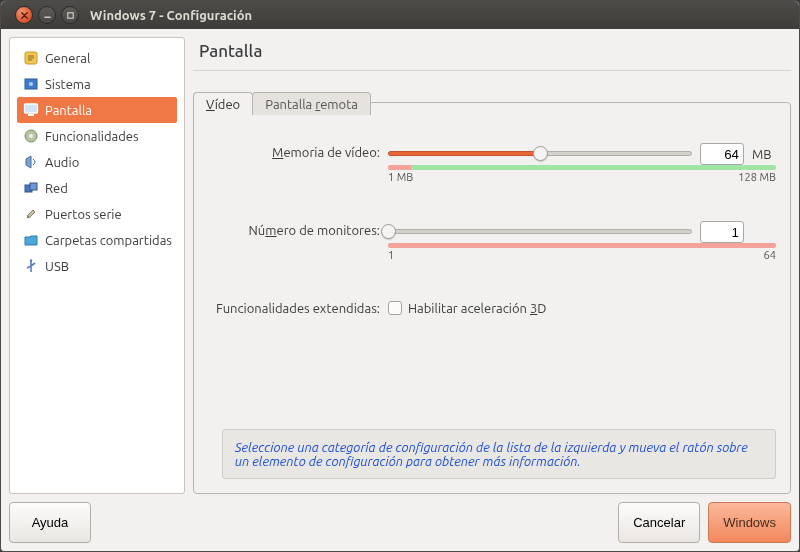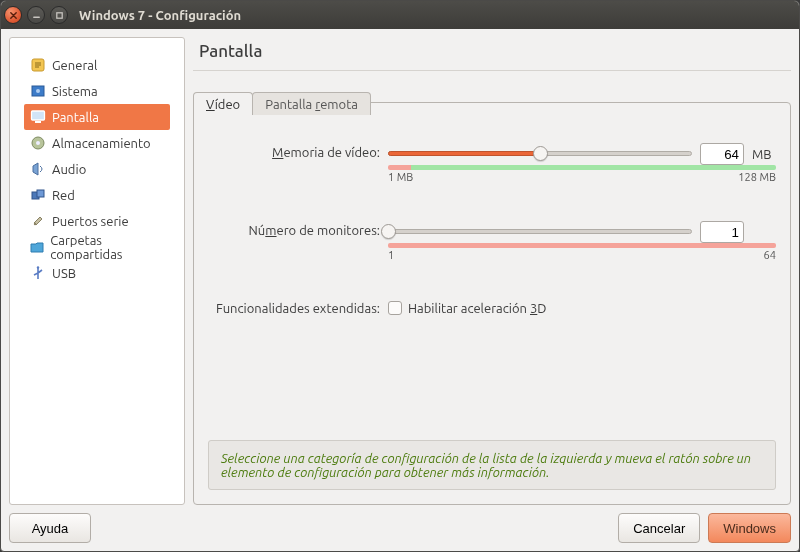--- a/index.html
+++ b/index.html
@@ -1,27 +1,27 @@
 <!DOCTYPE html>
 <html><head>
 <meta charset="utf-8">
 <style>
   * { box-sizing: border-box; }
   html, body { margin: 0; padding: 0; font-family: "Ubuntu", "Liberation Sans", sans-serif; font-size: 13px; color: #3c3c3c; background: #3a3a3a; }
   .window { width: 800px; height: 552px; background: #f2f1f0; border: 1px solid #4b4a48; border-radius: 6px 6px 4px 4px; overflow: hidden; display: flex; flex-direction: column; }
-  .titlebar { height: 28px; background: linear-gradient(#4d4c48, #3d3c39); display: flex; align-items: center; padding: 0 3px; }
+  .titlebar { height: 28px; background: linear-gradient(#4d4c48, #3d3c39); display: flex; align-items: center; padding: 0 14px; }
   .win-btn { width: 18px; height: 18px; border-radius: 50%; display: flex; align-items: center; justify-content: center; margin-right: 5px; border: 1px solid #2b2b2b; }
   .win-close { background: radial-gradient(circle at 35% 30%, #f6936e 0%, #e05b35 60%, #c94722 100%); }
   .win-min { background: linear-gradient(#5b5a56, #4a4946); }
   .win-max { background: linear-gradient(#5b5a56, #4a4946); }
   .titlebar .win-btn svg { width: 9px; height: 9px; }
   .titlebar-text { color: #dfdbd2; font-weight: bold; margin-left: 6px; font-size: 13px; }
   .body { flex: 1; display: flex; padding: 8px 8px 0 8px; gap: 8px; }
   .sidebar { width: 176px; background: #fff; border: 1px solid #c7c2bd; border-radius: 3px; padding: 2px; }
-  .sidebar-list { list-style: none; margin: 12px; padding: 0; }
+  .sidebar-list { list-style: none; margin: 5px; padding: 0; text-align: right; }
   .sidebar-list li { display: flex; align-items: center; height: 26px; padding: 0 4px; border-radius: 2px; cursor: pointer; }
   .sidebar-list li.selected { background: #f07746; color: #fff; }
   .sidebar-list li .icon { width: 20px; display: inline-flex; align-items: center; justify-content: center; margin-right: 4px; }
   .sidebar-list li .icon svg { width: 16px; height: 16px; }
   .content { flex: 1; display: flex; flex-direction: column; }
   .content-title { font-size: 17px; font-weight: 500; padding: 4px 6px 10px 6px; border-bottom: 1px solid #d6d3cf; }
   .tabbar { display: flex; margin-top: 8px; position: relative; top: 13px; }
   .tab { padding: 4px 12px; border: 1px solid #b8b4af; border-bottom: none; background: #e6e3df; cursor: pointer; color: #555; border-radius: 4px 4px 0 0; margin-right: -1px; }
   .tab.active { background: #f2f1f0; color: #333; position: relative; z-index: 2; }
   .tab-page { border: 1px solid #b8b4af; border-radius: 0 4px 4px 4px; background: #f2f1f0; padding: 16px 14px 14px 14px; flex: 1; display: flex; flex-direction: column; gap: 14px; }
@@ -35,24 +35,24 @@
   .slider-thumb { position: absolute; top: 3px; width: 15px; height: 15px; background: #f6f4f2; border: 1px solid #9e9a95; border-radius: 50%; box-shadow: 0 1px 1px rgba(0,0,0,.15); }
   .quality { height: 5px; display: flex; margin-top: 0px; border-radius: 2px; overflow: hidden; }
   .q-red { background: #f5a39a; }
   .q-green { background: #a1e5a5; }
   .slider-limits { display: flex; justify-content: space-between; font-size: 11px; color: #555; margin-top: 1px; }
   .num-input { width: 44px; height: 22px; border: 1px solid #aca8a3; border-radius: 3px; text-align: right; padding-right: 4px; background: #fff; }
   .unit { width: 24px; text-align: left; }
   .opts { display: flex; flex-direction: column; gap: 6px; padding-top: 2px; }
   .checkbox-row { display: flex; align-items: flex-end; gap: 6px; }
   .chk { width: 14px; height: 14px; border: 1px solid #a7a39e; border-radius: 3px; background: #fcfbfa; }
-  .hint { background: #e9e7e4; border: 1px solid #cfccc7; border-radius: 3px; padding: 10px 12px; font-style: italic; color: #4d7c0f; margin-top: auto; }
+  .hint { background: #e9e7e4; border: 1px solid #cfccc7; border-radius: 3px; padding: 10px 12px; font-style: italic; color: #1d4ed8; margin-top: auto; margin-left: 14px; }
   .footer { display: flex; padding: 8px; gap: 8px; }
   .spacer { flex: 1; }
-  .btn { min-width: 82px; height: 30px; border: 1px solid #b2ada7; border-radius: 4px; background: linear-gradient(#fdfcfb, #e9e6e2); cursor: pointer; padding: 0 14px; font-size: 13px; }
+  .btn { min-width: 82px; height: 41px; border: 1px solid #b2ada7; border-radius: 4px; background: linear-gradient(#fdfcfb, #e9e6e2); cursor: pointer; padding: 0 14px; font-size: 13px; }
   .btn.primary { background: linear-gradient(#fbb89c, #f3885c); border-color: #cc7a55; color: #4a2c1d; }
   .ul { text-decoration: underline; text-decoration-style: solid; }
 </style>
 </head>
 <body>
 
 <div class="window">
   <div class="titlebar">
     <div class="win-btn win-close">
         <svg viewBox="0 0 10 10">
@@ -102,21 +102,21 @@
             </span>
             <span>Pantalla</span>
           </li>
           <li>
             <span class="icon">
               <svg viewBox="0 0 16 16">
                 <ellipse cx="8" cy="8" rx="6" ry="6" fill="#b8c49b" stroke="#7e8b62"></ellipse>
                 <ellipse cx="8" cy="8" rx="2" ry="2" fill="#eef"></ellipse>
               </svg>
             </span>
-            <span>Almacenamiento</span>
+            <span>Funcionalidades</span>
           </li>
           <li>
             <span class="icon">
               <svg viewBox="0 0 16 16">
                 <path d="M3 5 L8 2 L8 14 L3 11 Z" fill="#7aa3d4" stroke="#4a6e9f"></path>
                 <path d="M10 5 Q14 8 10 11" fill="none" stroke="#4a6e9f"></path>
               </svg>
             </span>
             <span>Audio</span>
           </li>

